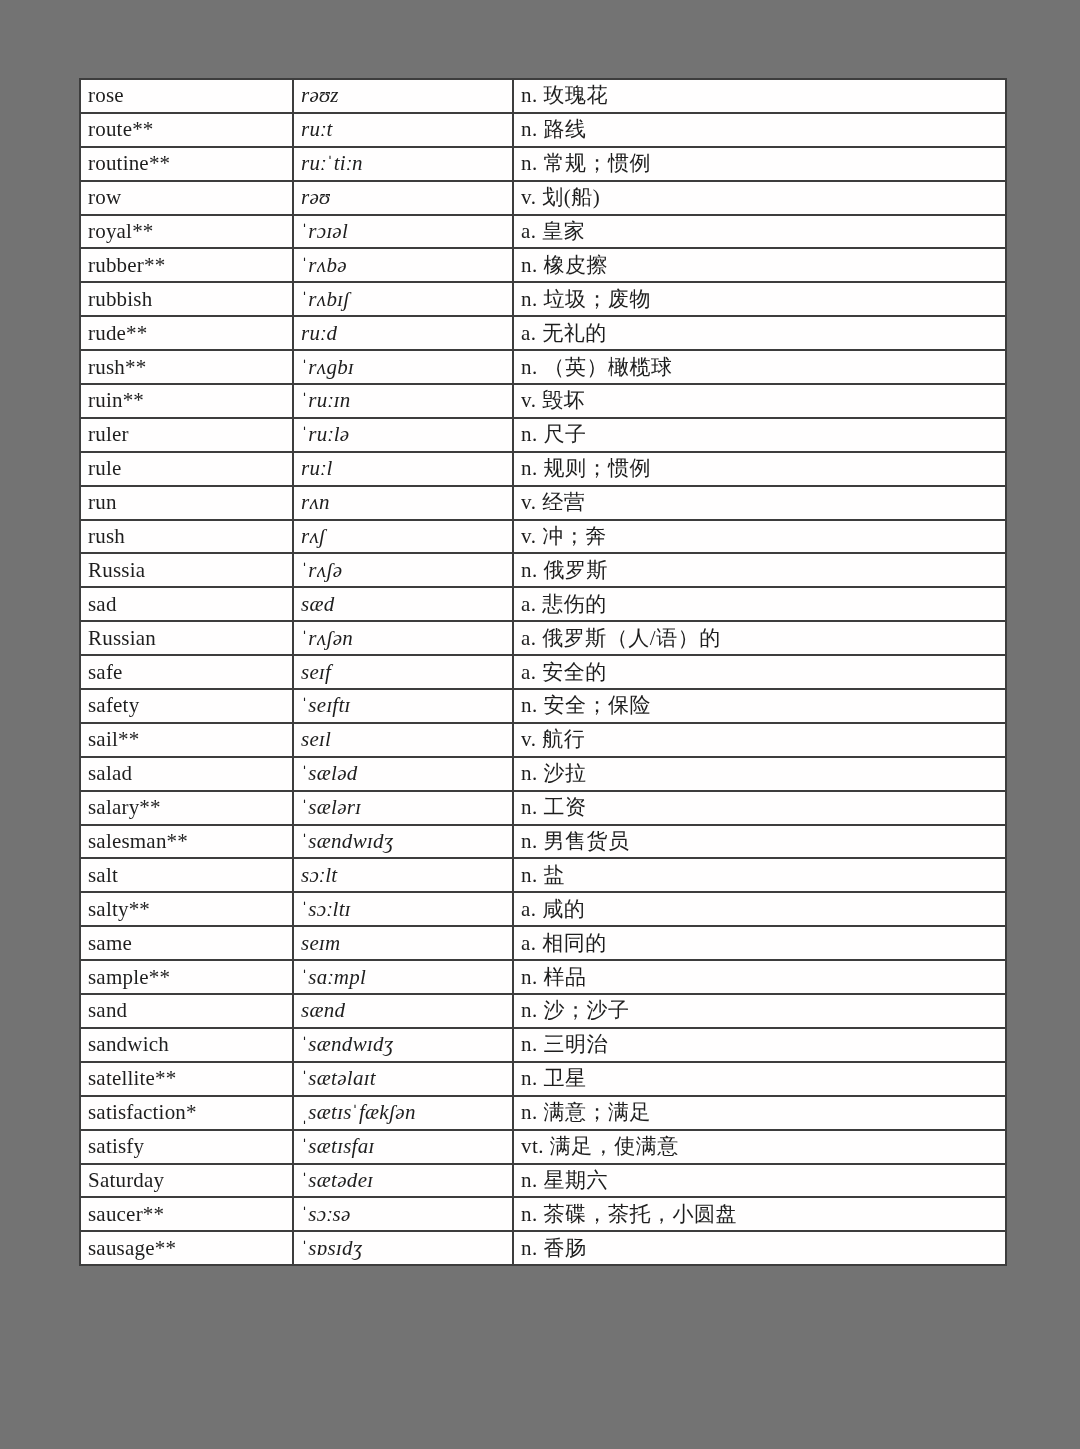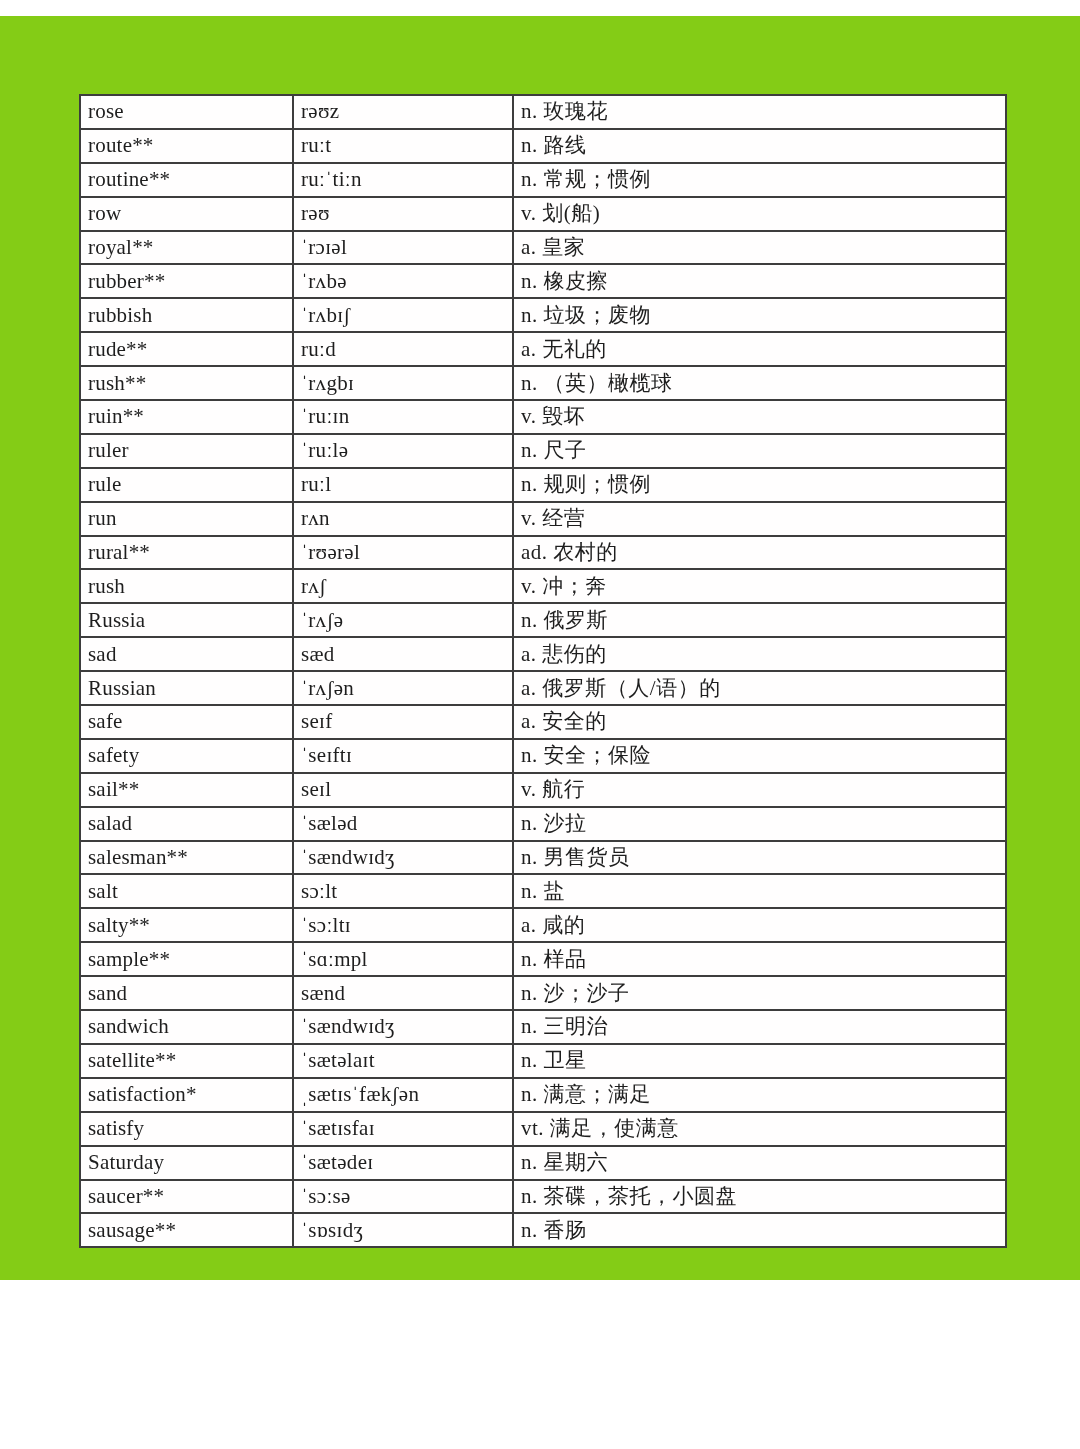--- a/index.html
+++ b/index.html
@@ -7,23 +7,22 @@
     width: 1080px;
     height: 1449px;
     background: #ffffff;
     font-family: "Liberation Serif", "DejaVu Serif", serif;
     color: #1e1e1e;
     overflow: hidden;
   }
   .page {
     position: relative;
     width: 1080px;
-    height: 1264px;
-    background: #84cc16;
-    margin-top: 16px;
+    height: 1449px;
+    background: #737373;
   }
   table.vocab-table {
     position: absolute;
     left: 79px;
     top: 78px;
     width: 926px;
     border-collapse: collapse;
     table-layout: fixed;
   }
   table.vocab-table td {
@@ -32,21 +31,21 @@
     padding: 0 4px 0 7px;
     font-size: 21px;
     line-height: 1.1;
     vertical-align: middle;
     white-space: nowrap;
     overflow: hidden;
     color: #1e1e1e;
     background: #fffefe;
   }
   td.word-cell   { letter-spacing: 0.2px; }
-  td.phon-cell   { letter-spacing: 0.3px; }
+  td.phon-cell   { letter-spacing: 0.3px; font-style: italic; }
   td.meaning-cell{ letter-spacing: 0.5px; }
 </style>
 </head>
 <body>
 
 <div class="page">
   <table class="vocab-table">
     <colgroup>
       <col style="width:213px">
       <col style="width:220px">
@@ -112,25 +111,20 @@
           <td class="word-cell">rule</td>
           <td class="phon-cell">ruːl</td>
           <td class="meaning-cell">n. 规则；惯例</td>
         </tr>
         <tr>
           <td class="word-cell">run</td>
           <td class="phon-cell">rʌn</td>
           <td class="meaning-cell">v. 经营</td>
         </tr>
         <tr>
-          <td class="word-cell">rural**</td>
-          <td class="phon-cell">ˈrʊərəl</td>
-          <td class="meaning-cell">ad. 农村的</td>
-        </tr>
-        <tr>
           <td class="word-cell">rush</td>
           <td class="phon-cell">rʌʃ</td>
           <td class="meaning-cell">v. 冲；奔</td>
         </tr>
         <tr>
           <td class="word-cell">Russia</td>
           <td class="phon-cell">ˈrʌʃə</td>
           <td class="meaning-cell">n. 俄罗斯</td>
         </tr>
         <tr>
@@ -157,33 +151,43 @@
           <td class="word-cell">sail**</td>
           <td class="phon-cell">seɪl</td>
           <td class="meaning-cell">v. 航行</td>
         </tr>
         <tr>
           <td class="word-cell">salad</td>
           <td class="phon-cell">ˈsæləd</td>
           <td class="meaning-cell">n. 沙拉</td>
         </tr>
         <tr>
+          <td class="word-cell">salary**</td>
+          <td class="phon-cell">ˈsælərɪ</td>
+          <td class="meaning-cell">n. 工资</td>
+        </tr>
+        <tr>
           <td class="word-cell">salesman**</td>
           <td class="phon-cell">ˈsændwɪdʒ</td>
           <td class="meaning-cell">n. 男售货员</td>
         </tr>
         <tr>
           <td class="word-cell">salt</td>
           <td class="phon-cell">sɔːlt</td>
           <td class="meaning-cell">n. 盐</td>
         </tr>
         <tr>
           <td class="word-cell">salty**</td>
           <td class="phon-cell">ˈsɔːltɪ</td>
           <td class="meaning-cell">a. 咸的</td>
+        </tr>
+        <tr>
+          <td class="word-cell">same</td>
+          <td class="phon-cell">seɪm</td>
+          <td class="meaning-cell">a. 相同的</td>
         </tr>
         <tr>
           <td class="word-cell">sample**</td>
           <td class="phon-cell">ˈsɑːmpl</td>
           <td class="meaning-cell">n. 样品</td>
         </tr>
         <tr>
           <td class="word-cell">sand</td>
           <td class="phon-cell">sænd</td>
           <td class="meaning-cell">n. 沙；沙子</td>

